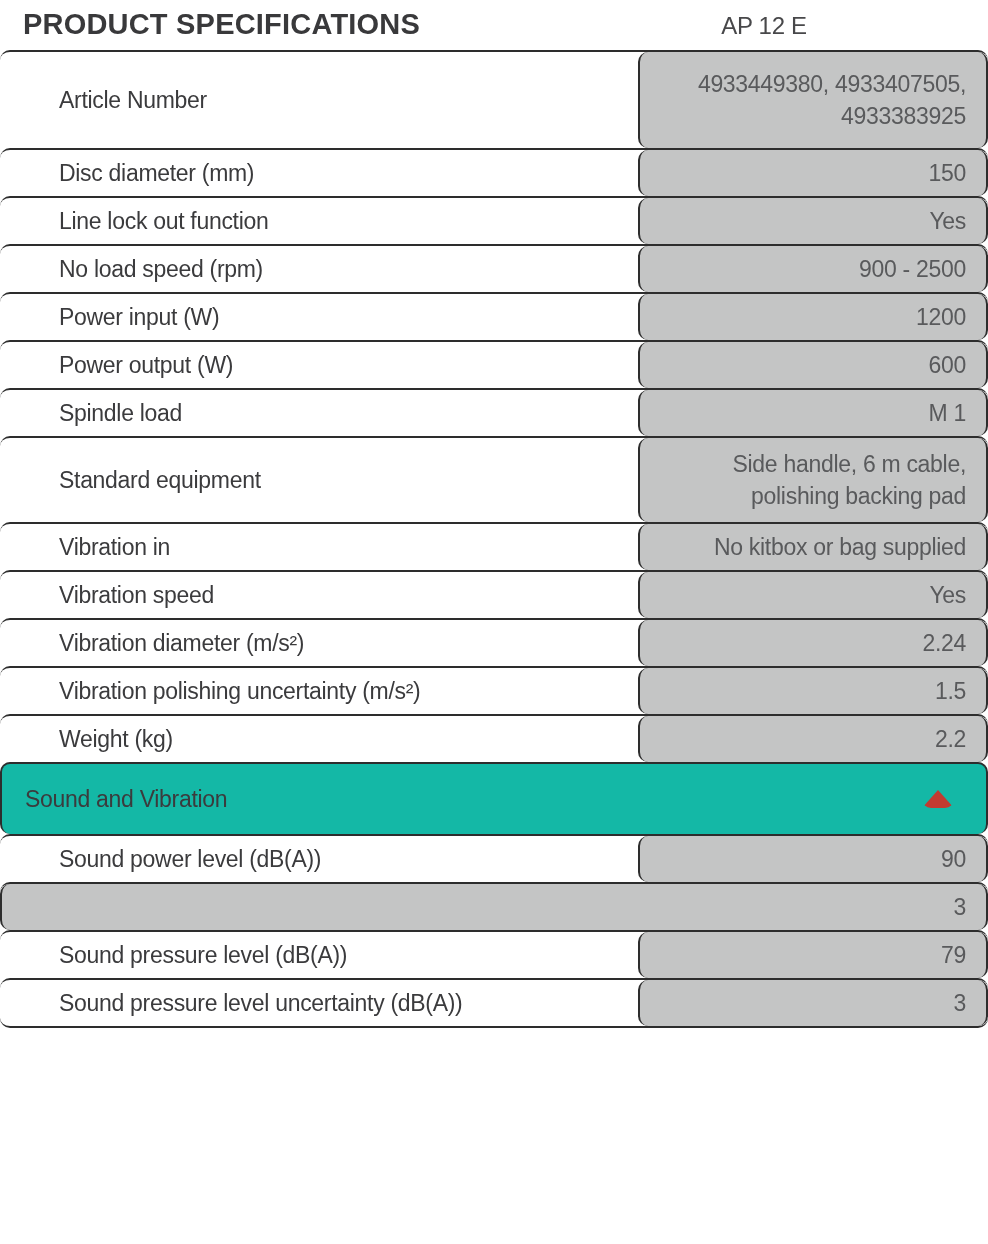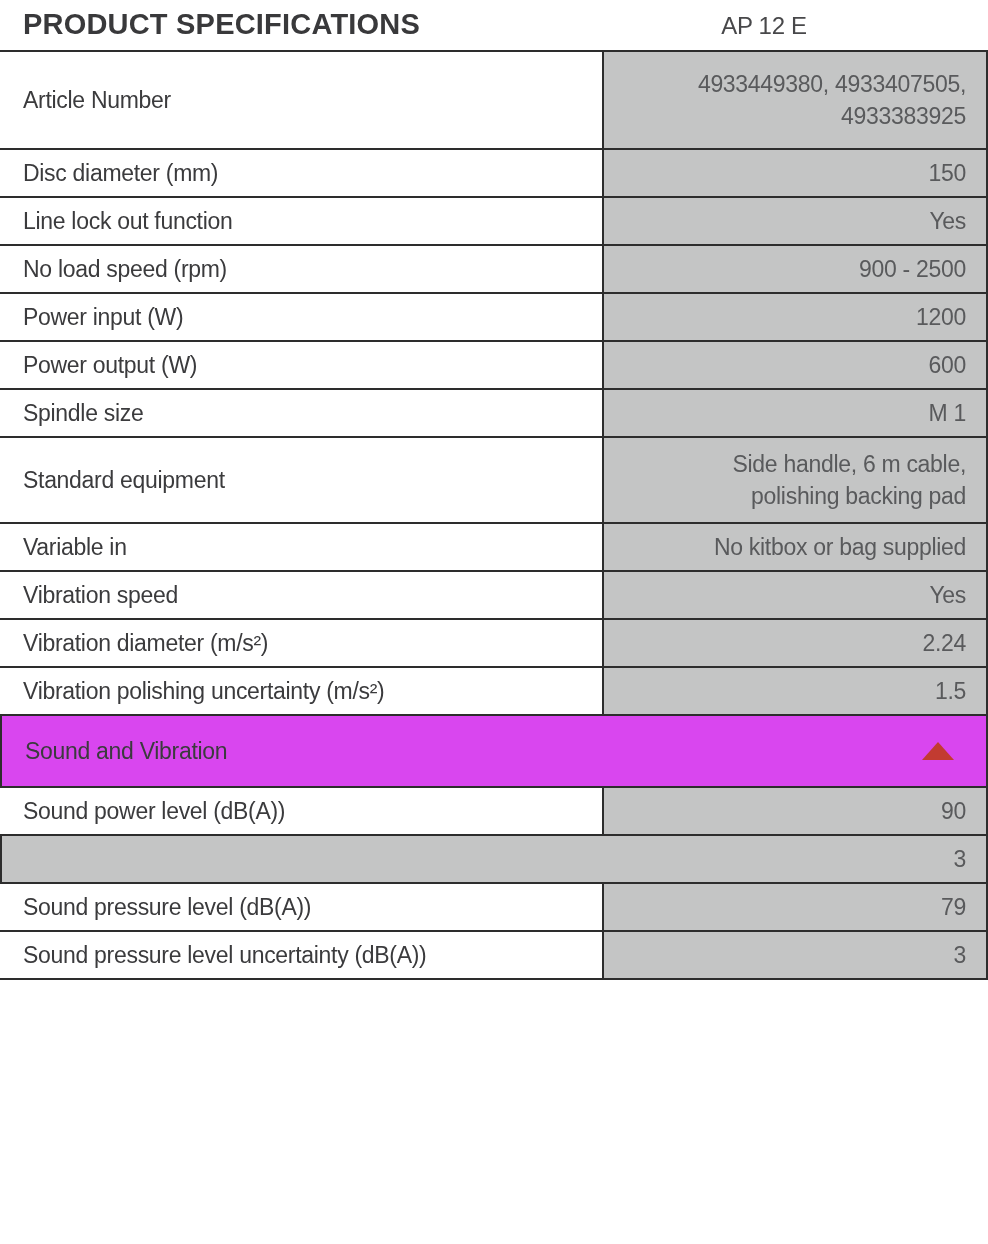--- a/index.html
+++ b/index.html
@@ -2,21 +2,21 @@
 <html style="--accent-red: #c23b31; --row-value-bg: #c4c5c5; --border: #2d2d2d; --label-text: #3b3b3d; --value-text: #595a5c;"><head>
 <meta charset="utf-8">
 <style>
   :root{
     --accent-red:#c23b31;
     --row-value-bg:#c4c5c5;
     --border:#2d2d2d;
     --label-text:#3b3b3d;
     --value-text:#595a5c;
   }
-  *{box-sizing:border-box;margin:0;padding:0;}
+  *{box-sizing:border-box;margin:0;padding:0;border-radius:10px;}
   html,body{width:988px;background:#ffffff;}
   body{
     font-family:"Liberation Sans", sans-serif;
     letter-spacing:-0.3px;
     width:988px;height:1244px;overflow:hidden;
   }
   .page-header{
     position:relative;
     height:50px;
   }
@@ -40,40 +40,41 @@
   }
   .spec-row:first-child{border-top:none;height:60px;}
   .spec-row.tall{height:86px;}
   .spec-row.tall:first-child{height:96px;}
   .cell-label{
     width:602px;flex:0 0 602px;
     display:flex;align-items:center;
     padding-left:23px;padding-right:16px;
     font-size:23px;color:var(--label-text);
     background:#ffffff;
+    margin-left:36px;
   }
   .cell-value{
     flex:1 1 auto;
     display:flex;align-items:center;justify-content:flex-end;
     text-align:right;
     padding-right:20px;padding-left:8px;
     font-size:23px;color:var(--value-text);
     background:var(--row-value-bg);
     border-left:2px solid var(--border);
     border-right:2px solid var(--border);
     line-height:32px;
     white-space:pre-line;
   }
   .section-row{
     display:flex;align-items:center;justify-content:space-between;
     height:72px;
     border-top:2px solid var(--border);
     border-left:2px solid var(--border);
     border-right:2px solid var(--border);
-    background:#d946ef;
+    background:#14b8a6;
     padding-left:23px;padding-right:32px;
     cursor:pointer;
   }
   .section-label{
     font-size:23px;color:var(--label-text);
   }
   .triangle-up{
     width:0;height:0;
     border-left:16px solid transparent;
     border-right:16px solid transparent;
@@ -109,43 +110,47 @@
   </div>
   <div class="spec-row">
     <div class="cell-label">Power input (W)</div>
     <div class="cell-value">1200</div>
   </div>
   <div class="spec-row">
     <div class="cell-label">Power output (W)</div>
     <div class="cell-value">600</div>
   </div>
   <div class="spec-row">
-    <div class="cell-label">Spindle size</div>
+    <div class="cell-label">Spindle load</div>
     <div class="cell-value">M 1</div>
   </div>
   <div class="spec-row tall">
     <div class="cell-label">Standard equipment</div>
     <div class="cell-value">Side handle, 6 m cable,
 polishing backing pad</div>
   </div>
   <div class="spec-row">
-    <div class="cell-label">Variable in</div>
+    <div class="cell-label">Vibration in</div>
     <div class="cell-value">No kitbox or bag supplied</div>
   </div>
   <div class="spec-row">
     <div class="cell-label">Vibration speed</div>
     <div class="cell-value">Yes</div>
   </div>
   <div class="spec-row">
     <div class="cell-label">Vibration diameter (m/s²)</div>
     <div class="cell-value">2.24</div>
   </div>
   <div class="spec-row">
     <div class="cell-label">Vibration polishing uncertainty (m/s²)</div>
     <div class="cell-value">1.5</div>
+  </div>
+  <div class="spec-row">
+    <div class="cell-label">Weight (kg)</div>
+    <div class="cell-value">2.2</div>
   </div>
 
   <div class="section-row">
     <div class="section-label">Sound and Vibration</div>
     <div class="triangle-up"></div>
   </div>
 
   <div class="spec-row">
     <div class="cell-label">Sound power level (dB(A))</div>
     <div class="cell-value">90</div>

